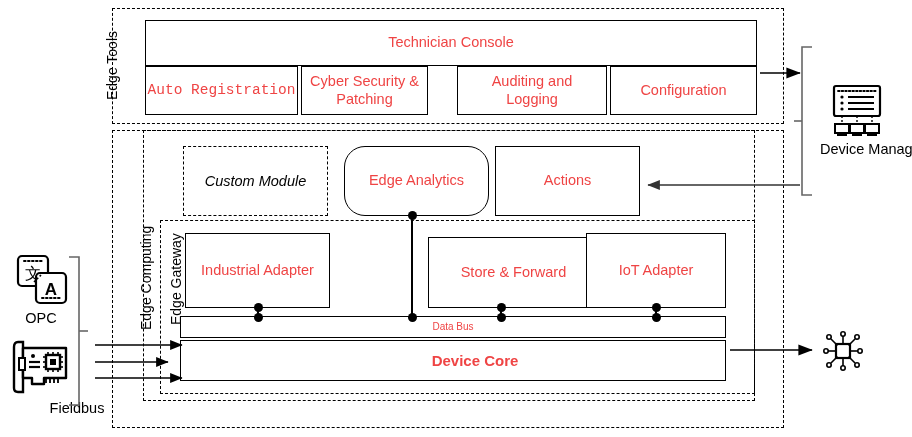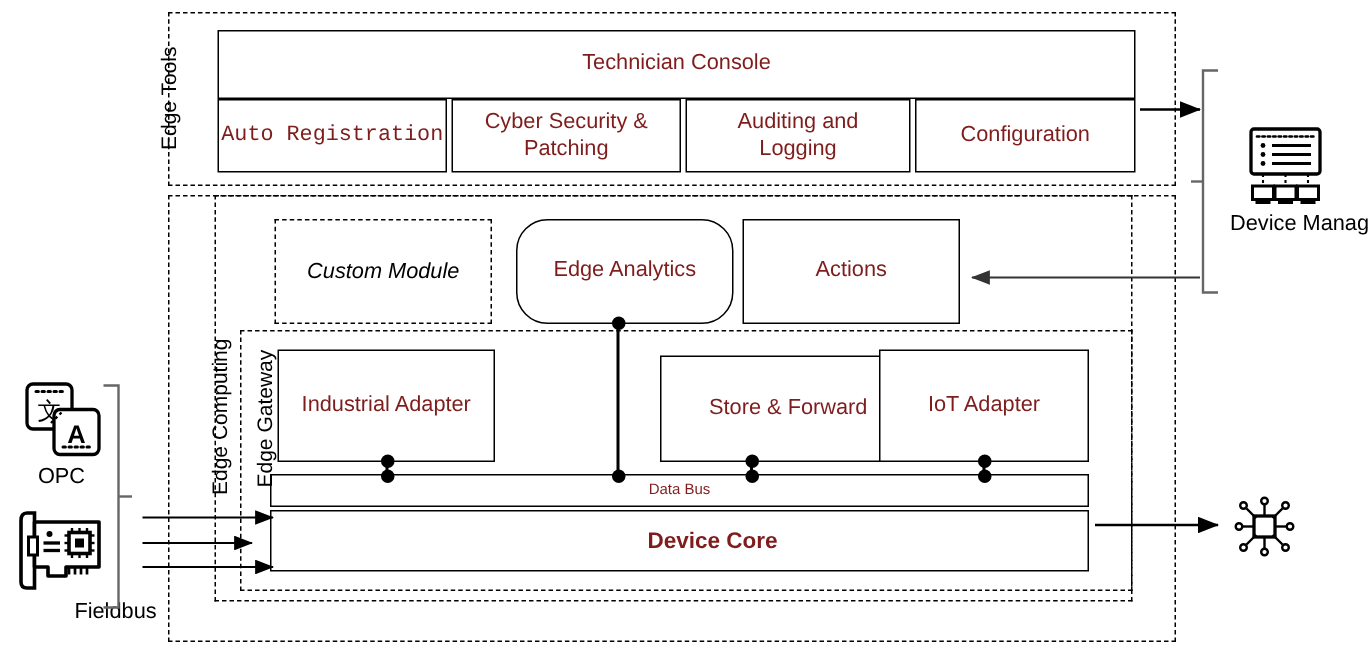--- a/index.html
+++ b/index.html
@@ -22,21 +22,21 @@
     position: absolute;
     box-sizing: border-box;
     border: 1.6px solid #000000;
     background: #ffffff;
     display: flex;
     align-items: center;
     justify-content: center;
     text-align: center;
     font-size: 14.5px;
     line-height: 1.2;
-    color: #7f1d1d;
+    color: #ef4444;
     z-index: 5;
   }
   .dashed-group {
     position: absolute;
     box-sizing: border-box;
     border: 1.5px dashed #000000;
     background: transparent;
     z-index: 2;
   }
   .dashed-box {
@@ -103,38 +103,38 @@
 <body>
 
 <div id="canvas">
 
   <div class="dashed-group" style="left:112px; top:8px; width:672px; height:116px;"></div>
   <div class="vlabel" style="left:104px; top:100px;">Edge Tools</div>
 
   <div class="box" style="left:145px; top:20px; width:612px; height:46px;">Technician Console</div>
 
   <div class="box" style="left:145px; top:66px; width:153px; height:49px;font-family:Liberation Mono, monospace;">Auto Registration</div>
-  <div class="box" style="left:301px; top:66px; width:153px; height:49px; padding:16px 8px;">Cyber Security &amp; Patching</div>
+  <div class="box" style="left:301px; top:66px; width:127px; height:49px; padding:16px 8px;">Cyber Security &amp; Patching</div>
   <div class="box" style="left:457px; top:66px; width:150px; height:49px; padding:0 16px;">Auditing and Logging</div>
   <div class="box" style="left:610px; top:66px; width:147px; height:49px;">Configuration</div>
 
   <div class="dashed-group" style="left:112px; top:130px; width:672px; height:298px;"></div>
   <div class="vlabel" style="left:138px; top:330px;">Edge Computing</div>
 
   <div class="dashed-group" style="left:143px; top:130px; width:612px; height:271px;"></div>
 
   <div class="dashed-box" style="left:183px; top:146px; width:145px; height:70px;text-align:center;">Custom Module</div>
   <div class="box" style="left:344px; top:146px; width:145px; height:70px;border-radius:21px;">Edge Analytics</div>
   <div class="box" style="left:495px; top:146px; width:145px; height:70px;">Actions</div>
 
   <div class="dashed-group" style="left:160px; top:220px; width:595px; height:174px;"></div>
   <div class="vlabel" style="left:168px; top:325px;">Edge Gateway</div>
 
   <div class="box" style="left:185px; top:233px; width:145px; height:75px; padding:0 14px;">Industrial Adapter</div>
-  <div class="box" style="left:440px; top:237px; width:171px; height:71px;">Store &amp; Forward</div>
+  <div class="box" style="left:428px; top:237px; width:171px; height:71px;">Store &amp; Forward</div>
   <div class="box" style="left:586px; top:233px; width:140px; height:75px;">IoT Adapter</div>
 
   <div class="box" style="left:180px; top:316px; width:546px; height:22px; font-size:10px;">Data Bus</div>
 
   <div class="box bold" style="left:180px; top:340px; width:546px; height:41px; font-size:15px;padding-left:44px;">Device Core</div>
 
   <div class="dot" style="left:254px; top:303px;"></div>
   <div class="dot" style="left:254px; top:313px;"></div>
 
   <div class="dot" style="left:408px; top:211px;"></div>

